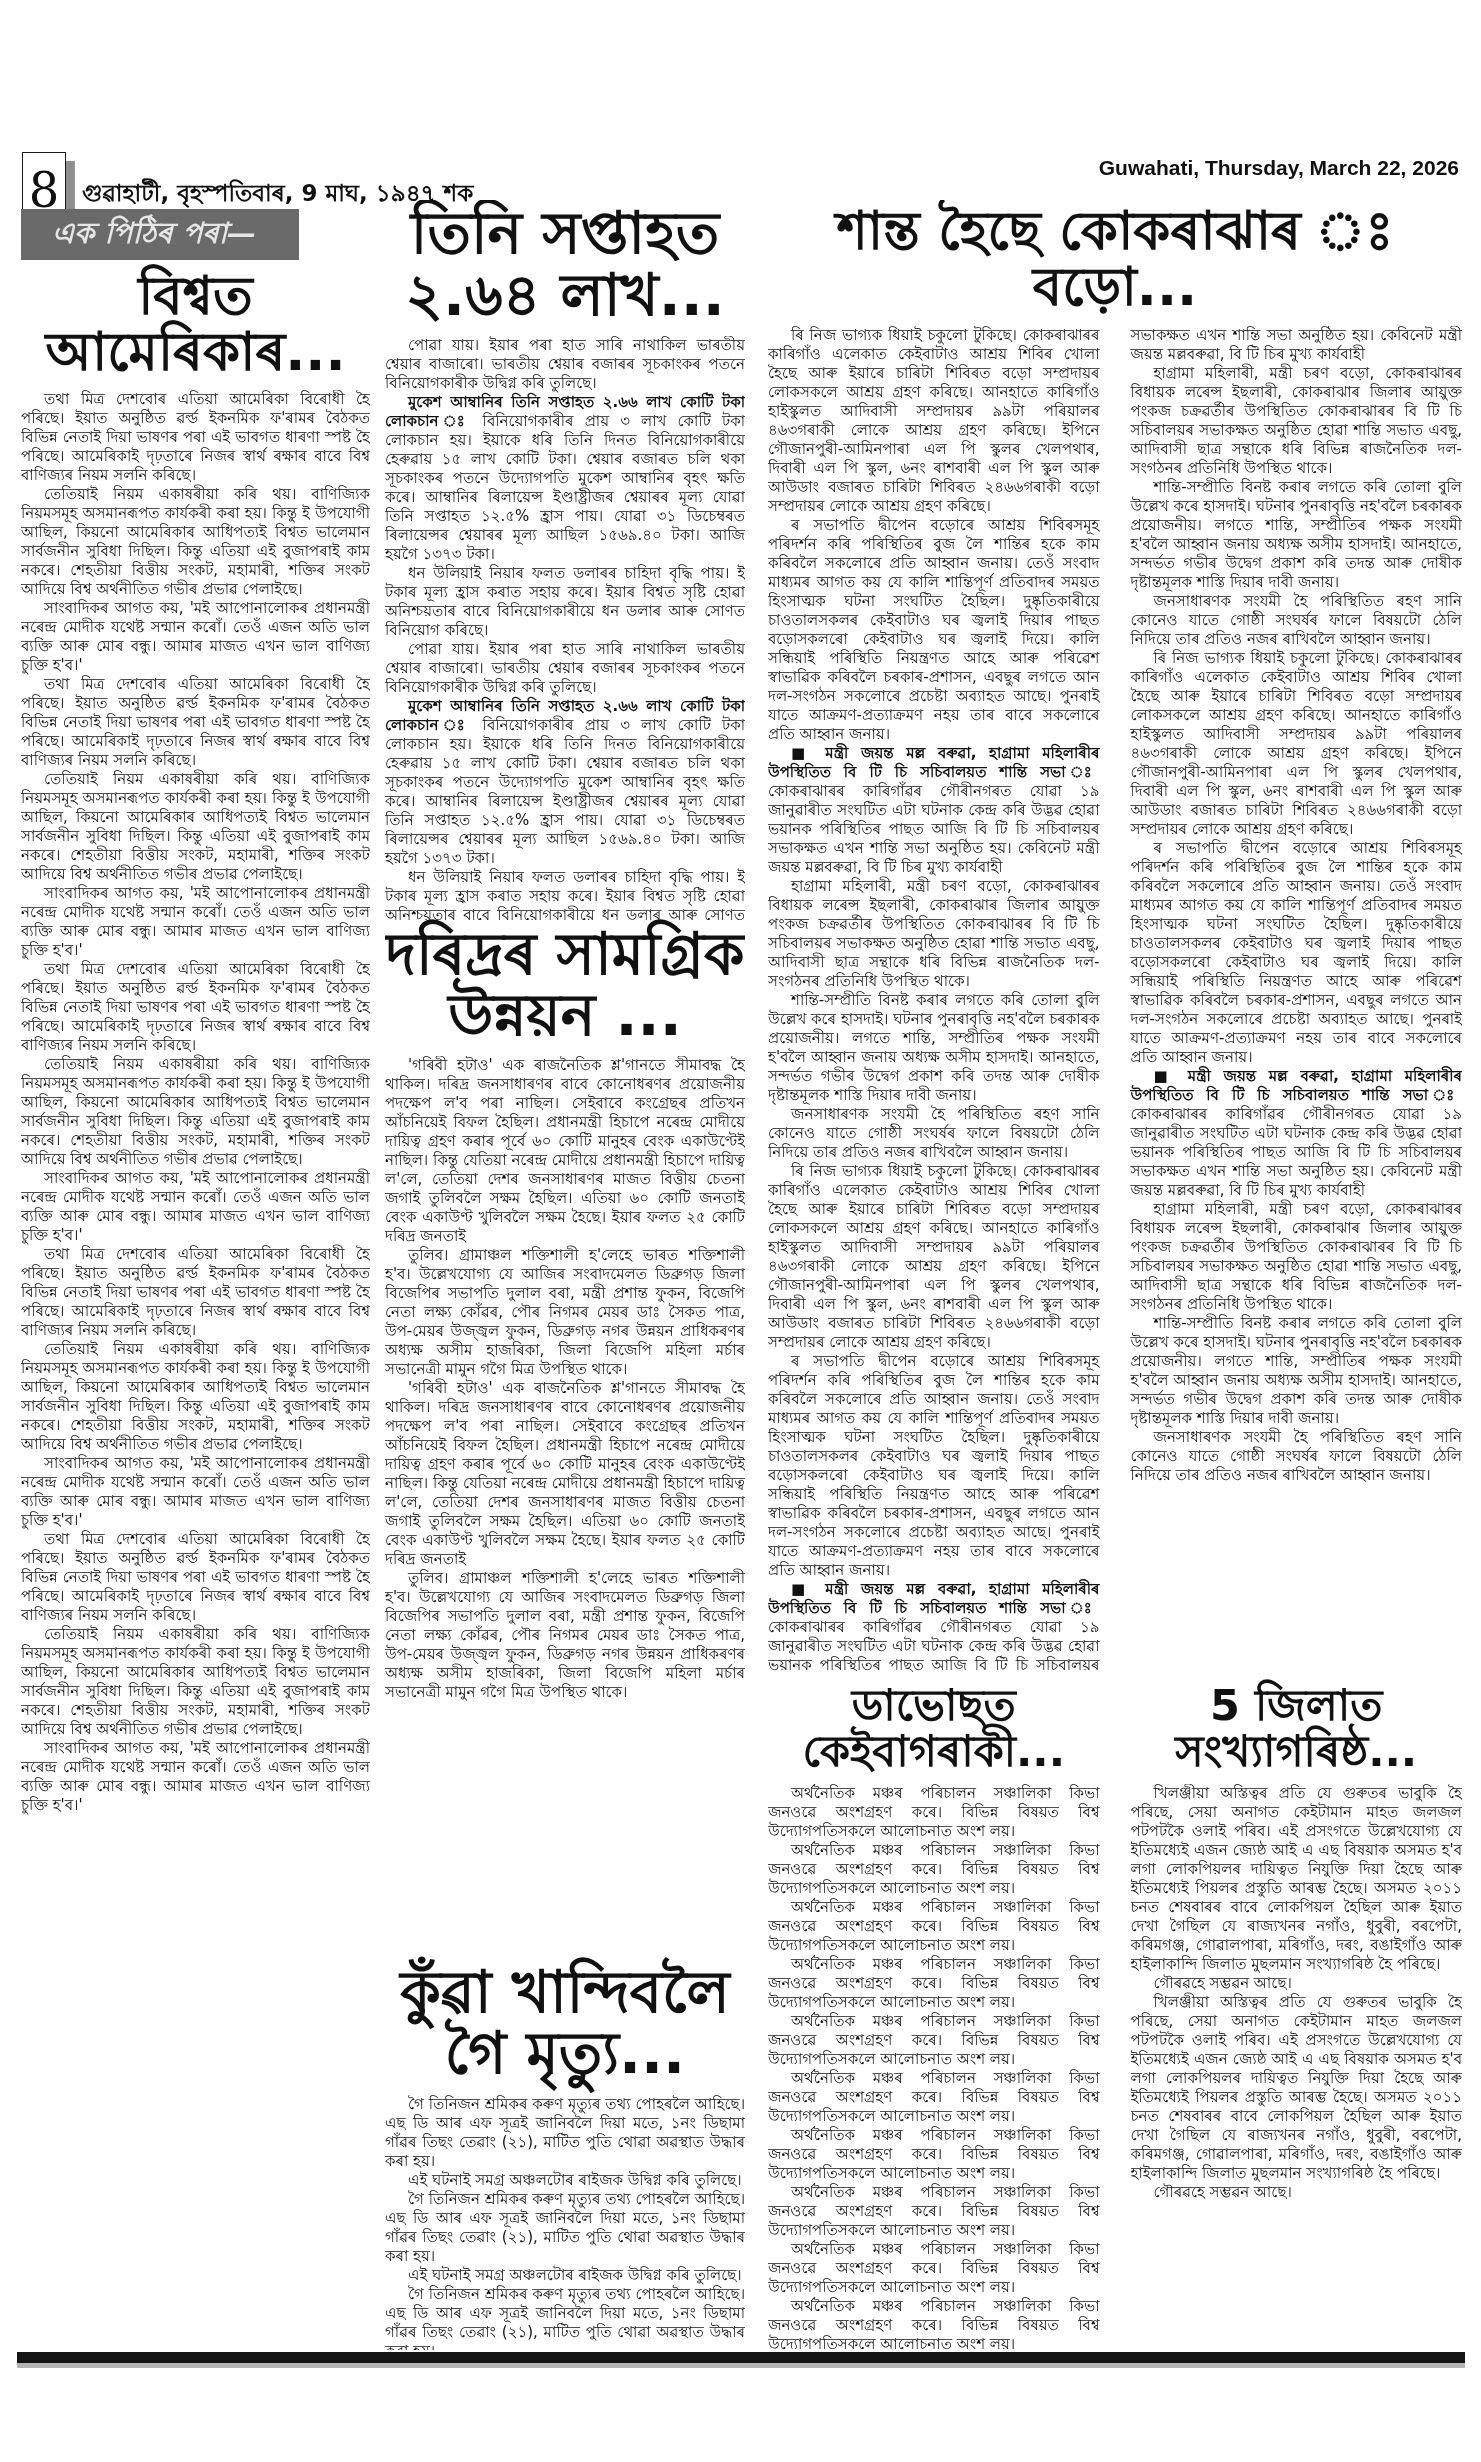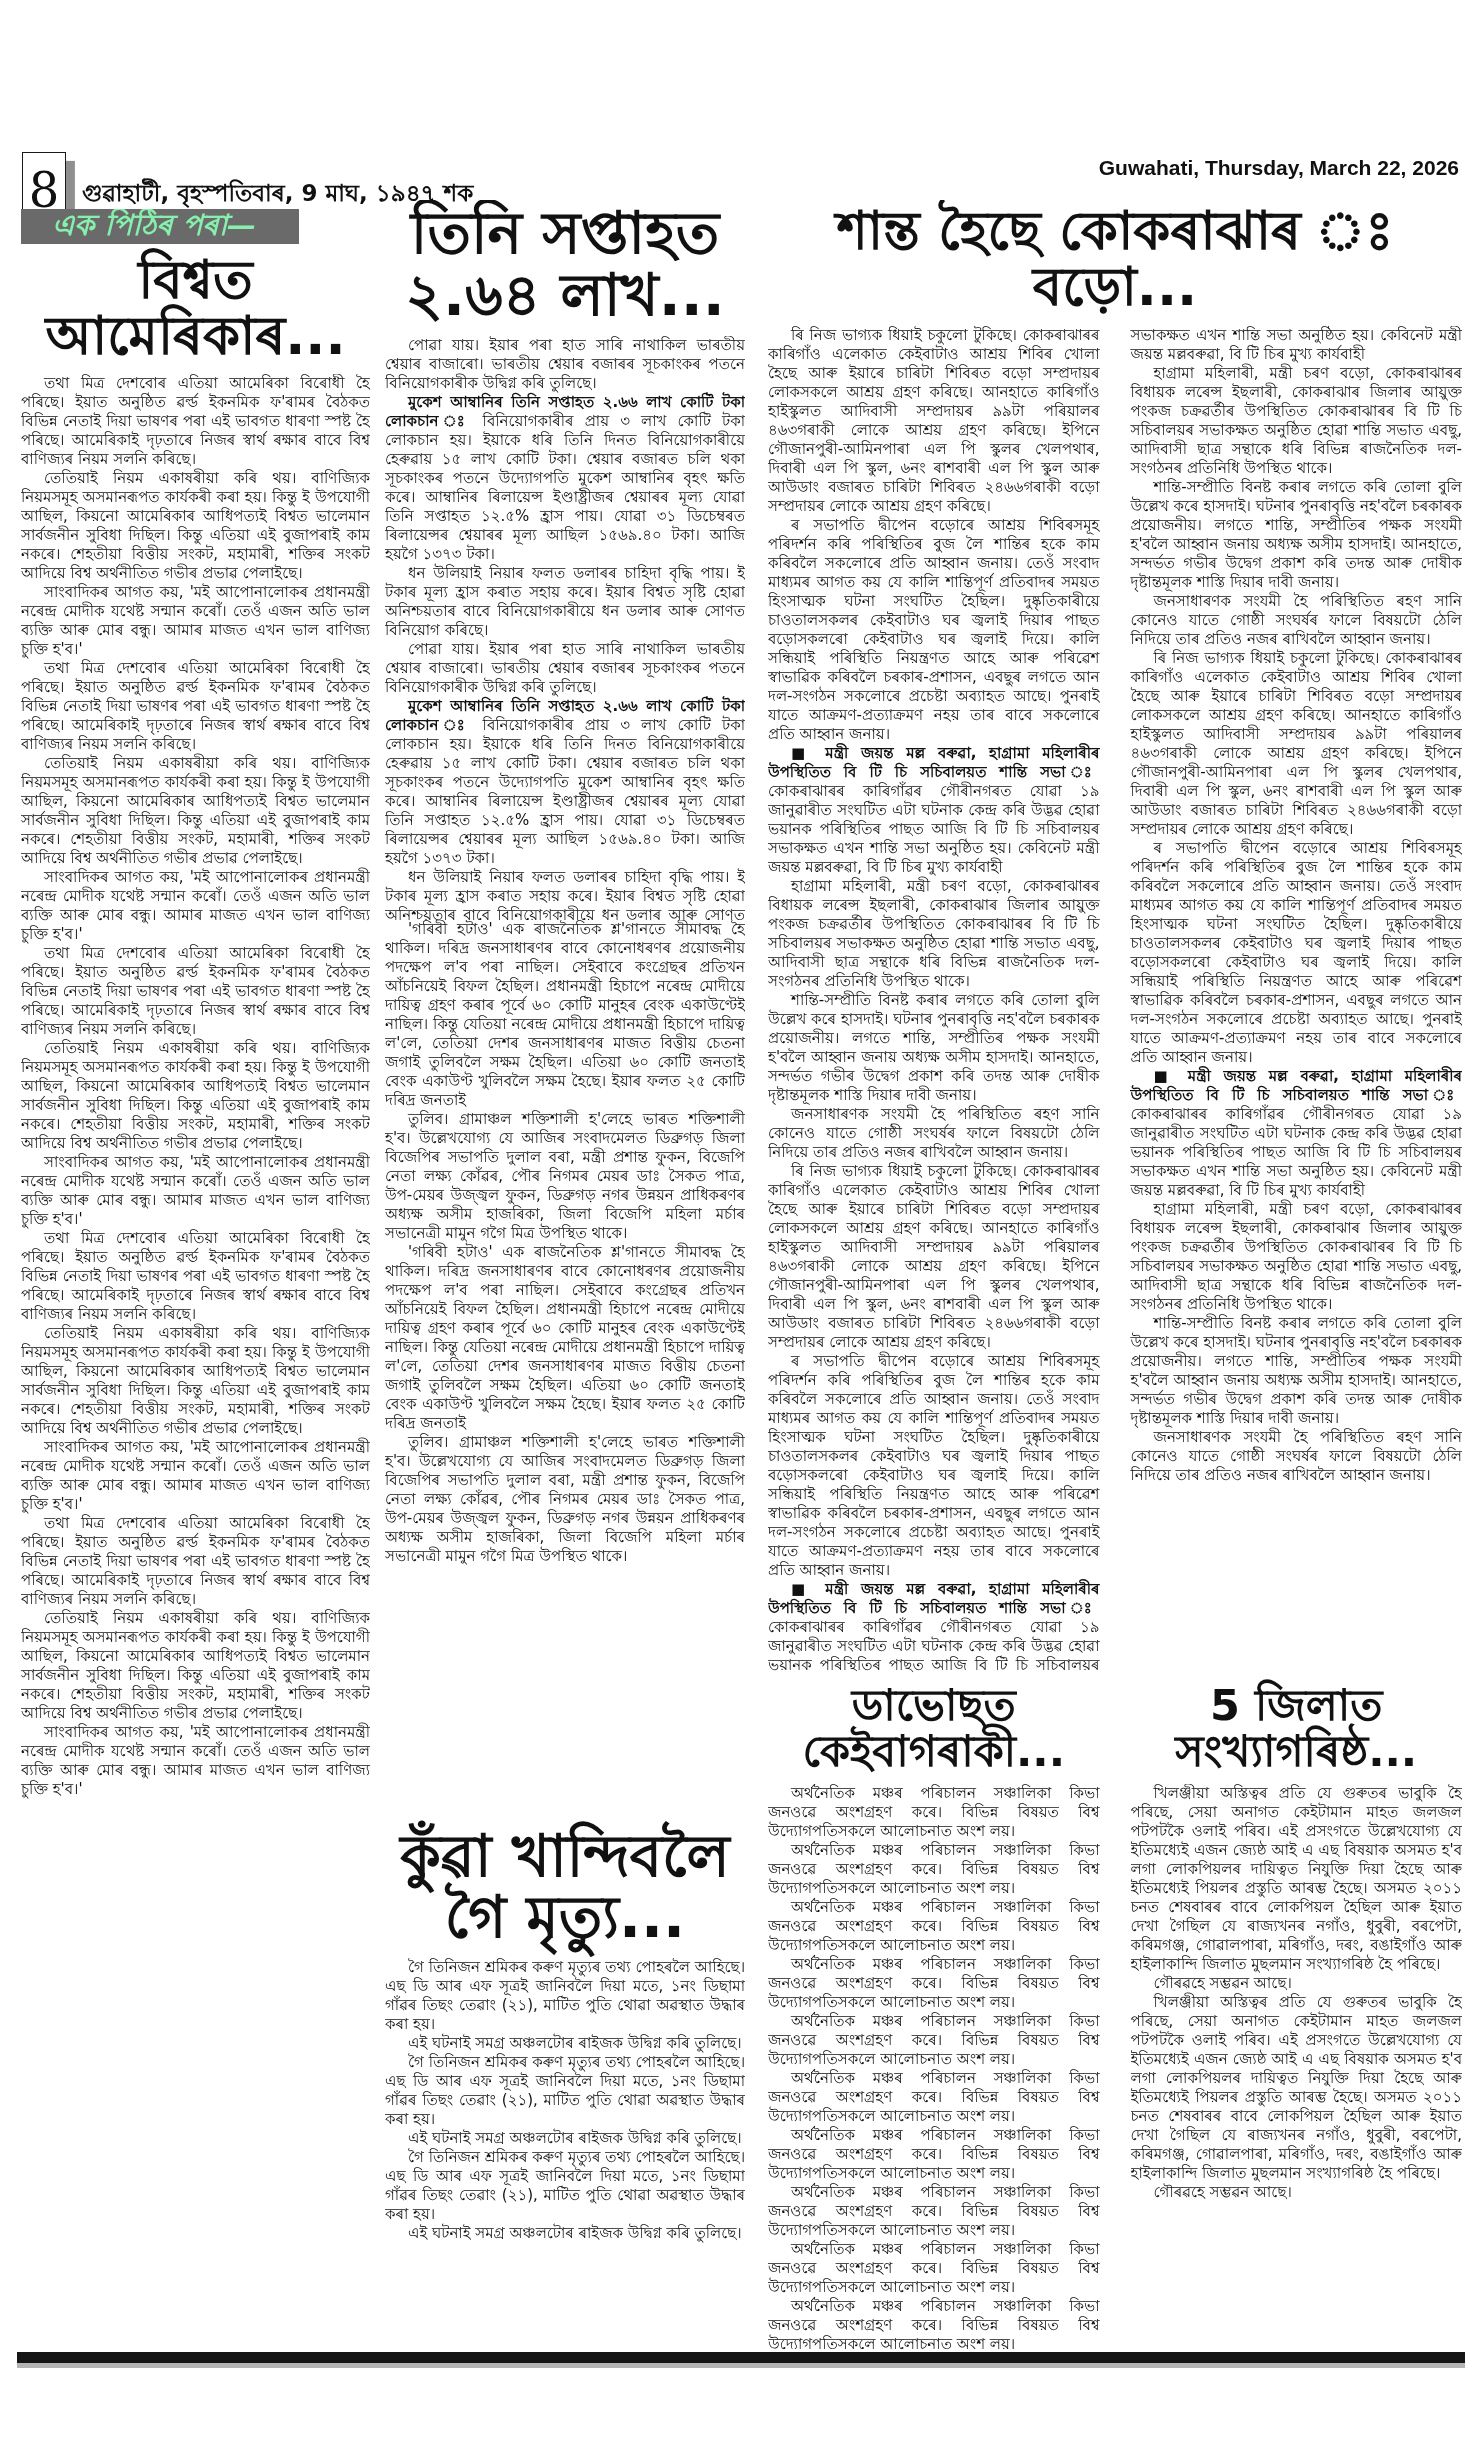--- a/index.html
+++ b/index.html
@@ -51,21 +51,21 @@
     text-align:justify;text-indent:23px;
   }
   .body p b{font-weight:bold;}
   .headline{
     font-weight:bold;text-align:center;line-height:1.06;
     margin:3.3px 0 10px 0;
   }
   
   .col1{left:21px;top:209px;width:349px;height:2141px;}
   .kicker{
-    width:278px;height:35px;background:#6a6a6a;color:#86efac;
+    width:278px;height:51px;background:#6a6a6a;color:#e5e5e5;
     display:flex;align-items:center;
     font-style:italic;font-weight:bold;font-size:29px;
     padding-left:31px;box-sizing:border-box;
     margin-bottom:7.7px;
   }
   .col1 .headline{font-size:53px;}
   .col1 .body{height:1970px;overflow:hidden;}
   
   .col2{left:385px;top:200px;width:360px;height:2150px;}
   .col2 .headline{font-size:58px;}
@@ -129,20 +129,21 @@
     <div class="headline">তিনি সপ্তাহত ২.৬৪ লাখ...</div>
     <div class="body b-a1">
         <p>পোৱা যায়। ইয়াৰ পৰা হাত সাৰি নাথাকিল ভাৰতীয় শ্বেয়াৰ বাজাৰো। ভাৰতীয় শ্বেয়াৰ বজাৰৰ সূচকাংকৰ পতনে বিনিয়োগকাৰীক উদ্বিগ্ন কৰি তুলিছে।</p>
         <p><b>মুকেশ আম্বানিৰ তিনি সপ্তাহত ২.৬৬ লাখ কোটি টকা লোকচান ঃ </b>বিনিয়োগকাৰীৰ প্ৰায় ৩ লাখ কোটি টকা লোকচান হয়। ইয়াকে ধৰি তিনি দিনত বিনিয়োগকাৰীয়ে হেৰুৱায় ১৫ লাখ কোটি টকা। শ্বেয়াৰ বজাৰত চলি থকা সূচকাংকৰ পতনে উদ্যোগপতি মুকেশ আম্বানিৰ বৃহৎ ক্ষতি কৰে। আম্বানিৰ ৰিলায়েন্স ইণ্ডাষ্ট্ৰীজৰ শ্বেয়াৰৰ মূল্য যোৱা তিনি সপ্তাহত ১২.৫% হ্ৰাস পায়। যোৱা ৩১ ডিচেম্বৰত ৰিলায়েন্সৰ শ্বেয়াৰৰ মূল্য আছিল ১৫৬৯.৪০ টকা। আজি হয়গৈ ১৩৭৩ টকা।</p>
         <p>ধন উলিয়াই নিয়াৰ ফলত ডলাৰৰ চাহিদা বৃদ্ধি পায়। ই টকাৰ মূল্য হ্ৰাস কৰাত সহায় কৰে। ইয়াৰ বিশ্বত সৃষ্টি হোৱা অনিশ্চয়তাৰ বাবে বিনিয়োগকাৰীয়ে ধন ডলাৰ আৰু সোণত বিনিয়োগ কৰিছে।</p>
         <p>পোৱা যায়। ইয়াৰ পৰা হাত সাৰি নাথাকিল ভাৰতীয় শ্বেয়াৰ বাজাৰো। ভাৰতীয় শ্বেয়াৰ বজাৰৰ সূচকাংকৰ পতনে বিনিয়োগকাৰীক উদ্বিগ্ন কৰি তুলিছে।</p>
         <p><b>মুকেশ আম্বানিৰ তিনি সপ্তাহত ২.৬৬ লাখ কোটি টকা লোকচান ঃ </b>বিনিয়োগকাৰীৰ প্ৰায় ৩ লাখ কোটি টকা লোকচান হয়। ইয়াকে ধৰি তিনি দিনত বিনিয়োগকাৰীয়ে হেৰুৱায় ১৫ লাখ কোটি টকা। শ্বেয়াৰ বজাৰত চলি থকা সূচকাংকৰ পতনে উদ্যোগপতি মুকেশ আম্বানিৰ বৃহৎ ক্ষতি কৰে। আম্বানিৰ ৰিলায়েন্স ইণ্ডাষ্ট্ৰীজৰ শ্বেয়াৰৰ মূল্য যোৱা তিনি সপ্তাহত ১২.৫% হ্ৰাস পায়। যোৱা ৩১ ডিচেম্বৰত ৰিলায়েন্সৰ শ্বেয়াৰৰ মূল্য আছিল ১৫৬৯.৪০ টকা। আজি হয়গৈ ১৩৭৩ টকা।</p>
         <p>ধন উলিয়াই নিয়াৰ ফলত ডলাৰৰ চাহিদা বৃদ্ধি পায়। ই টকাৰ মূল্য হ্ৰাস কৰাত সহায় কৰে। ইয়াৰ বিশ্বত সৃষ্টি হোৱা অনিশ্চয়তাৰ বাবে বিনিয়োগকাৰীয়ে ধন ডলাৰ আৰু সোণত বিনিয়োগ কৰিছে।</p>
       </div>
 
+    <div class="headline">দৰিদ্ৰৰ সামগ্ৰিক উন্নয়ন ...</div>
     <div class="body b-a2">
         <p>'গৰিবী হটাও' এক ৰাজনৈতিক শ্ল'গানতে সীমাবদ্ধ হৈ থাকিল। দৰিদ্ৰ জনসাধাৰণৰ বাবে কোনোধৰণৰ প্ৰয়োজনীয় পদক্ষেপ ল'ব পৰা নাছিল। সেইবাবে কংগ্ৰেছৰ প্ৰতিখন আঁচনিয়েই বিফল হৈছিল। প্ৰধানমন্ত্ৰী হিচাপে নৰেন্দ্ৰ মোদীয়ে দায়িত্ব গ্ৰহণ কৰাৰ পূৰ্বে ৬০ কোটি মানুহৰ বেংক একাউণ্টেই নাছিল। কিন্তু যেতিয়া নৰেন্দ্ৰ মোদীয়ে প্ৰধানমন্ত্ৰী হিচাপে দায়িত্ব ল'লে, তেতিয়া দেশৰ জনসাধাৰণৰ মাজত বিত্তীয় চেতনা জগাই তুলিবলৈ সক্ষম হৈছিল। এতিয়া ৬০ কোটি জনতাই বেংক একাউণ্ট খুলিবলৈ সক্ষম হৈছে। ইয়াৰ ফলত ২৫ কোটি দৰিদ্ৰ জনতাই</p>
         <p>তুলিব। গ্ৰামাঞ্চল শক্তিশালী হ'লেহে ভাৰত শক্তিশালী হ'ব। উল্লেখযোগ্য যে আজিৰ সংবাদমেলত ডিব্ৰুগড় জিলা বিজেপিৰ সভাপতি দুলাল বৰা, মন্ত্ৰী প্ৰশান্ত ফুকন, বিজেপি নেতা লক্ষ্য কোঁৱৰ, পৌৰ নিগমৰ মেয়ৰ ডাঃ সৈকত পাত্ৰ, উপ-মেয়ৰ উজ্জ্বল ফুকন, ডিব্ৰুগড় নগৰ উন্নয়ন প্ৰাধিকৰণৰ অধ্যক্ষ অসীম হাজৰিকা, জিলা বিজেপি মহিলা মৰ্চাৰ সভানেত্ৰী মামুন গগৈ মিত্ৰ উপস্থিত থাকে।</p>
         <p>'গৰিবী হটাও' এক ৰাজনৈতিক শ্ল'গানতে সীমাবদ্ধ হৈ থাকিল। দৰিদ্ৰ জনসাধাৰণৰ বাবে কোনোধৰণৰ প্ৰয়োজনীয় পদক্ষেপ ল'ব পৰা নাছিল। সেইবাবে কংগ্ৰেছৰ প্ৰতিখন আঁচনিয়েই বিফল হৈছিল। প্ৰধানমন্ত্ৰী হিচাপে নৰেন্দ্ৰ মোদীয়ে দায়িত্ব গ্ৰহণ কৰাৰ পূৰ্বে ৬০ কোটি মানুহৰ বেংক একাউণ্টেই নাছিল। কিন্তু যেতিয়া নৰেন্দ্ৰ মোদীয়ে প্ৰধানমন্ত্ৰী হিচাপে দায়িত্ব ল'লে, তেতিয়া দেশৰ জনসাধাৰণৰ মাজত বিত্তীয় চেতনা জগাই তুলিবলৈ সক্ষম হৈছিল। এতিয়া ৬০ কোটি জনতাই বেংক একাউণ্ট খুলিবলৈ সক্ষম হৈছে। ইয়াৰ ফলত ২৫ কোটি দৰিদ্ৰ জনতাই</p>
         <p>তুলিব। গ্ৰামাঞ্চল শক্তিশালী হ'লেহে ভাৰত শক্তিশালী হ'ব। উল্লেখযোগ্য যে আজিৰ সংবাদমেলত ডিব্ৰুগড় জিলা বিজেপিৰ সভাপতি দুলাল বৰা, মন্ত্ৰী প্ৰশান্ত ফুকন, বিজেপি নেতা লক্ষ্য কোঁৱৰ, পৌৰ নিগমৰ মেয়ৰ ডাঃ সৈকত পাত্ৰ, উপ-মেয়ৰ উজ্জ্বল ফুকন, ডিব্ৰুগড় নগৰ উন্নয়ন প্ৰাধিকৰণৰ অধ্যক্ষ অসীম হাজৰিকা, জিলা বিজেপি মহিলা মৰ্চাৰ সভানেত্ৰী মামুন গগৈ মিত্ৰ উপস্থিত থাকে।</p>
       </div>
 
     <div class="headline">কুঁৱা খান্দিবলৈ গৈ মৃত্যু...</div>
     <div class="body b-a3">
         <p>গৈ তিনিজন শ্ৰমিকৰ কৰুণ মৃত্যুৰ তথ্য পোহৰলৈ আহিছে। এছ ডি আৰ এফ সূত্ৰই জানিবলৈ দিয়া মতে, ১নং ডিছামা গাঁৱৰ তিছং তেৱাং (২১), মাটিত পুতি থোৱা অৱস্থাত উদ্ধাৰ কৰা হয়।</p>

